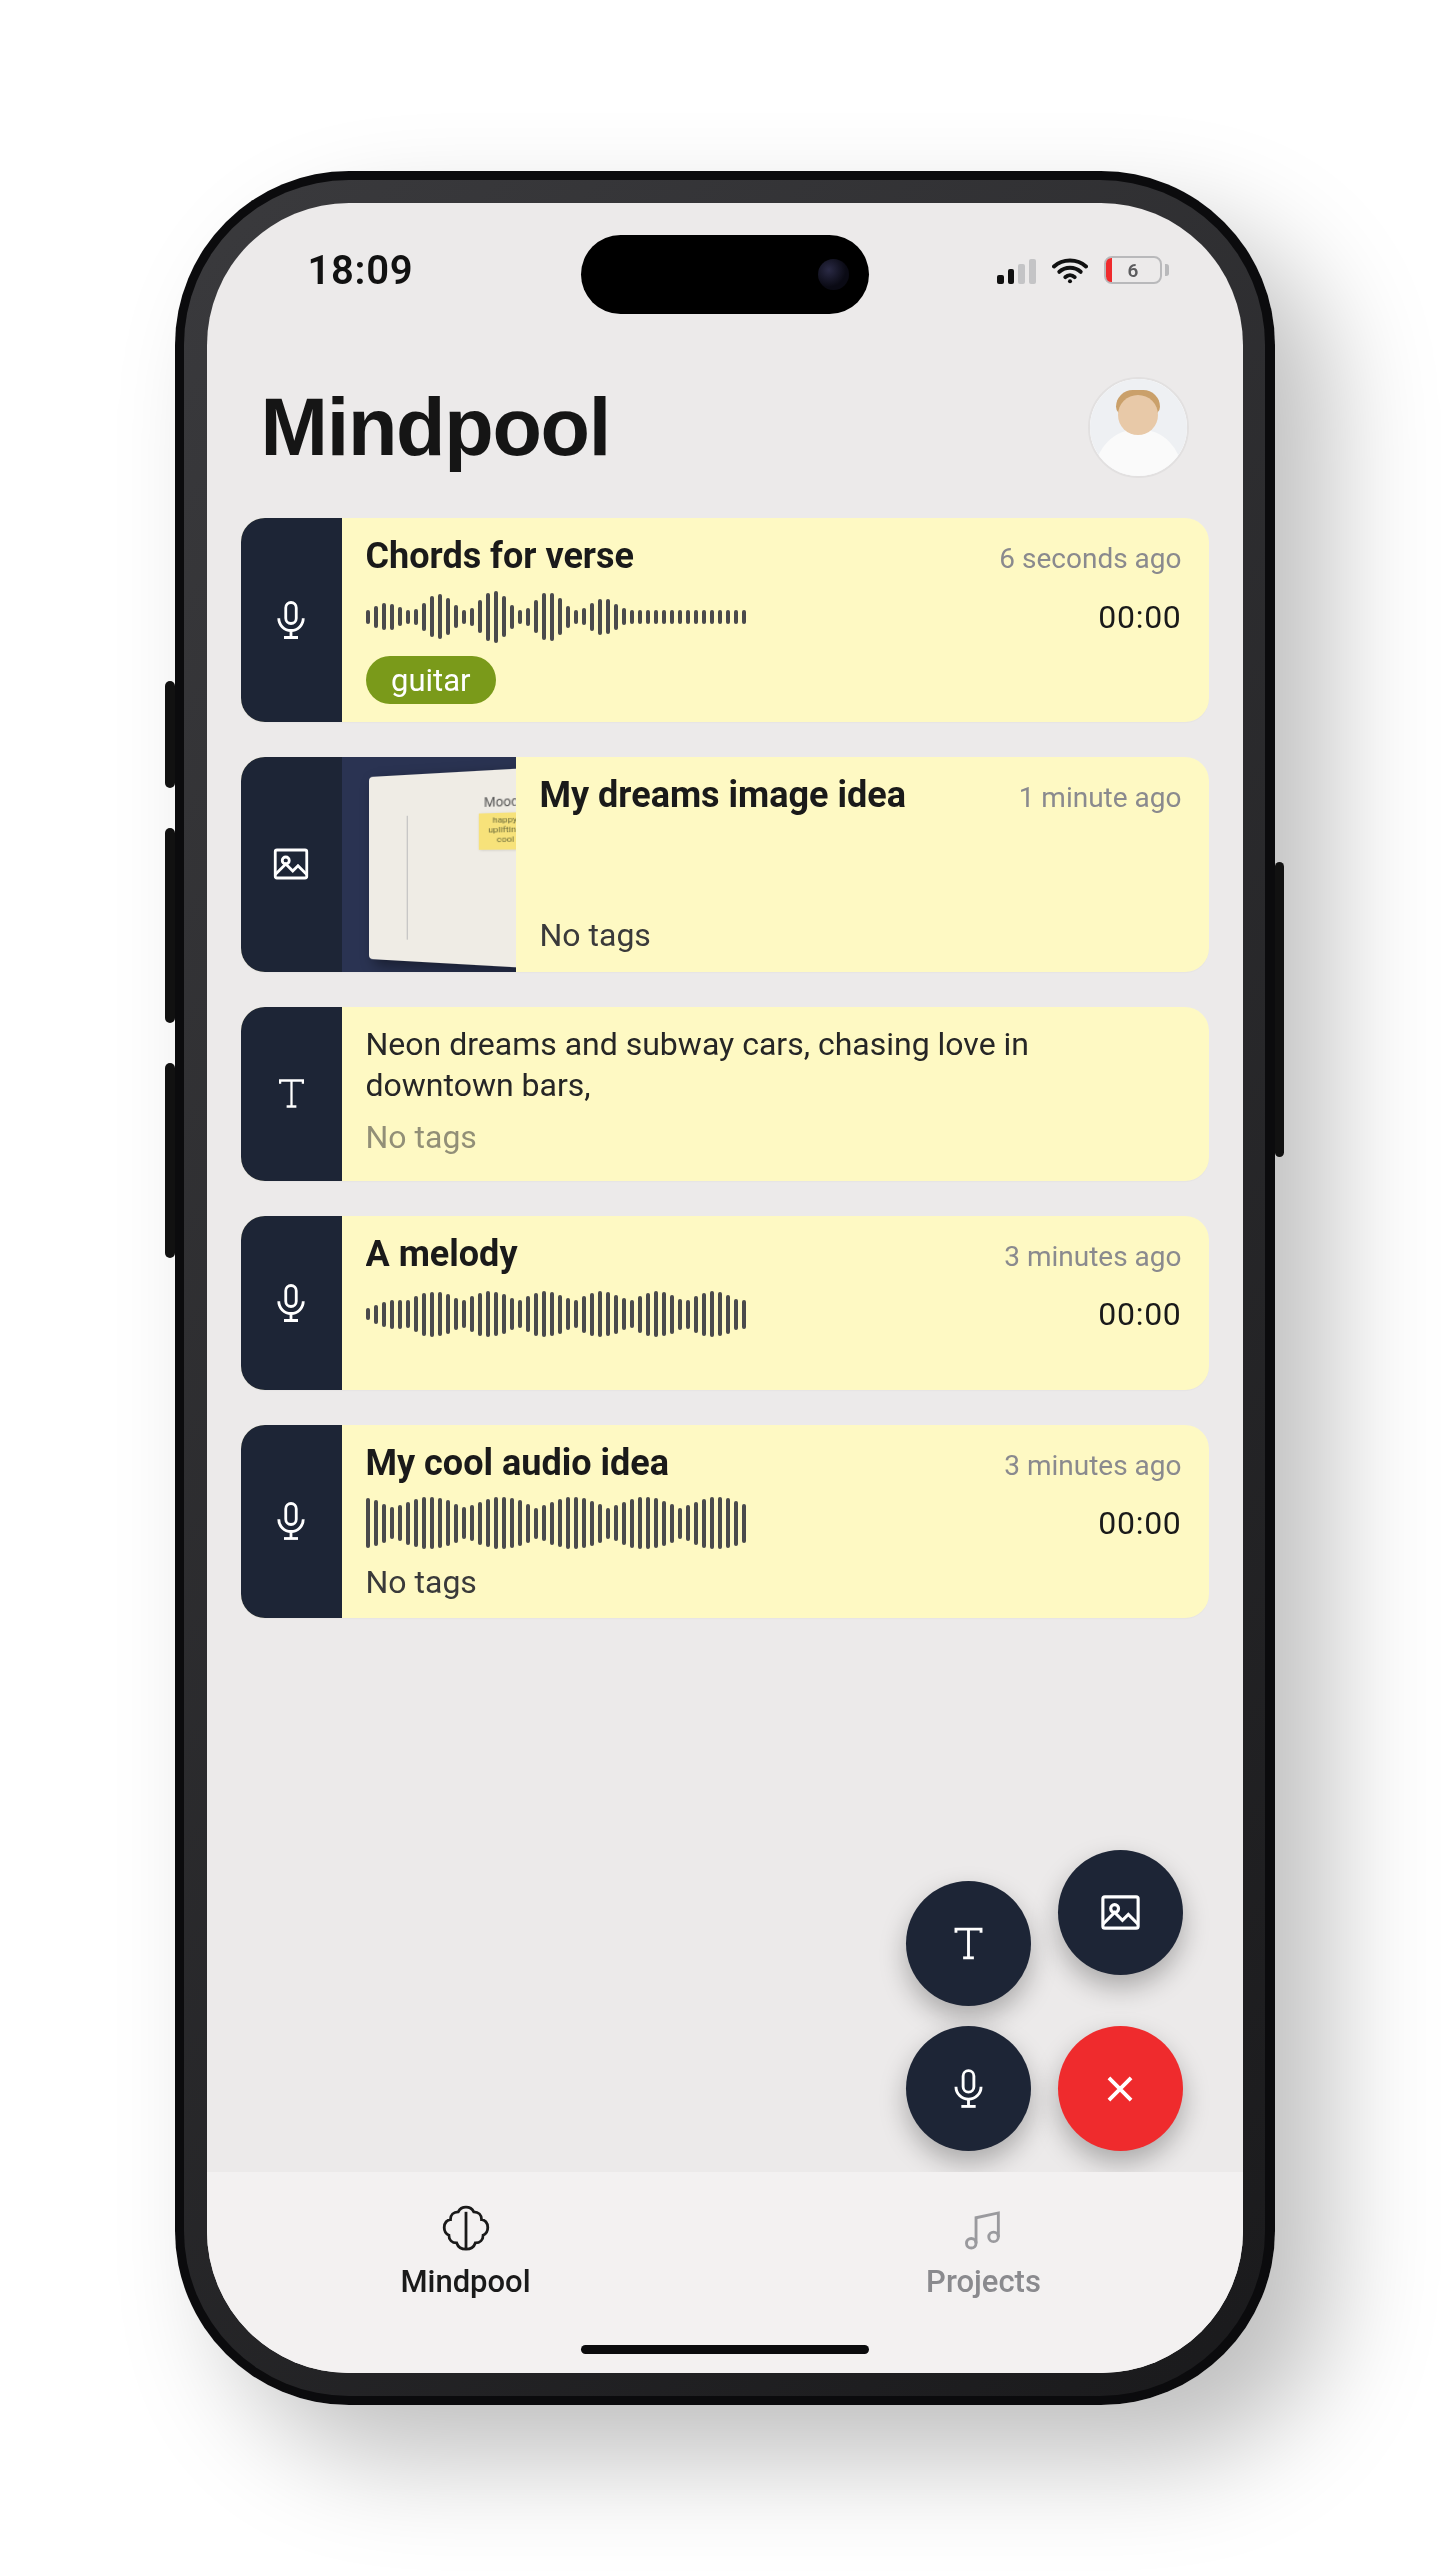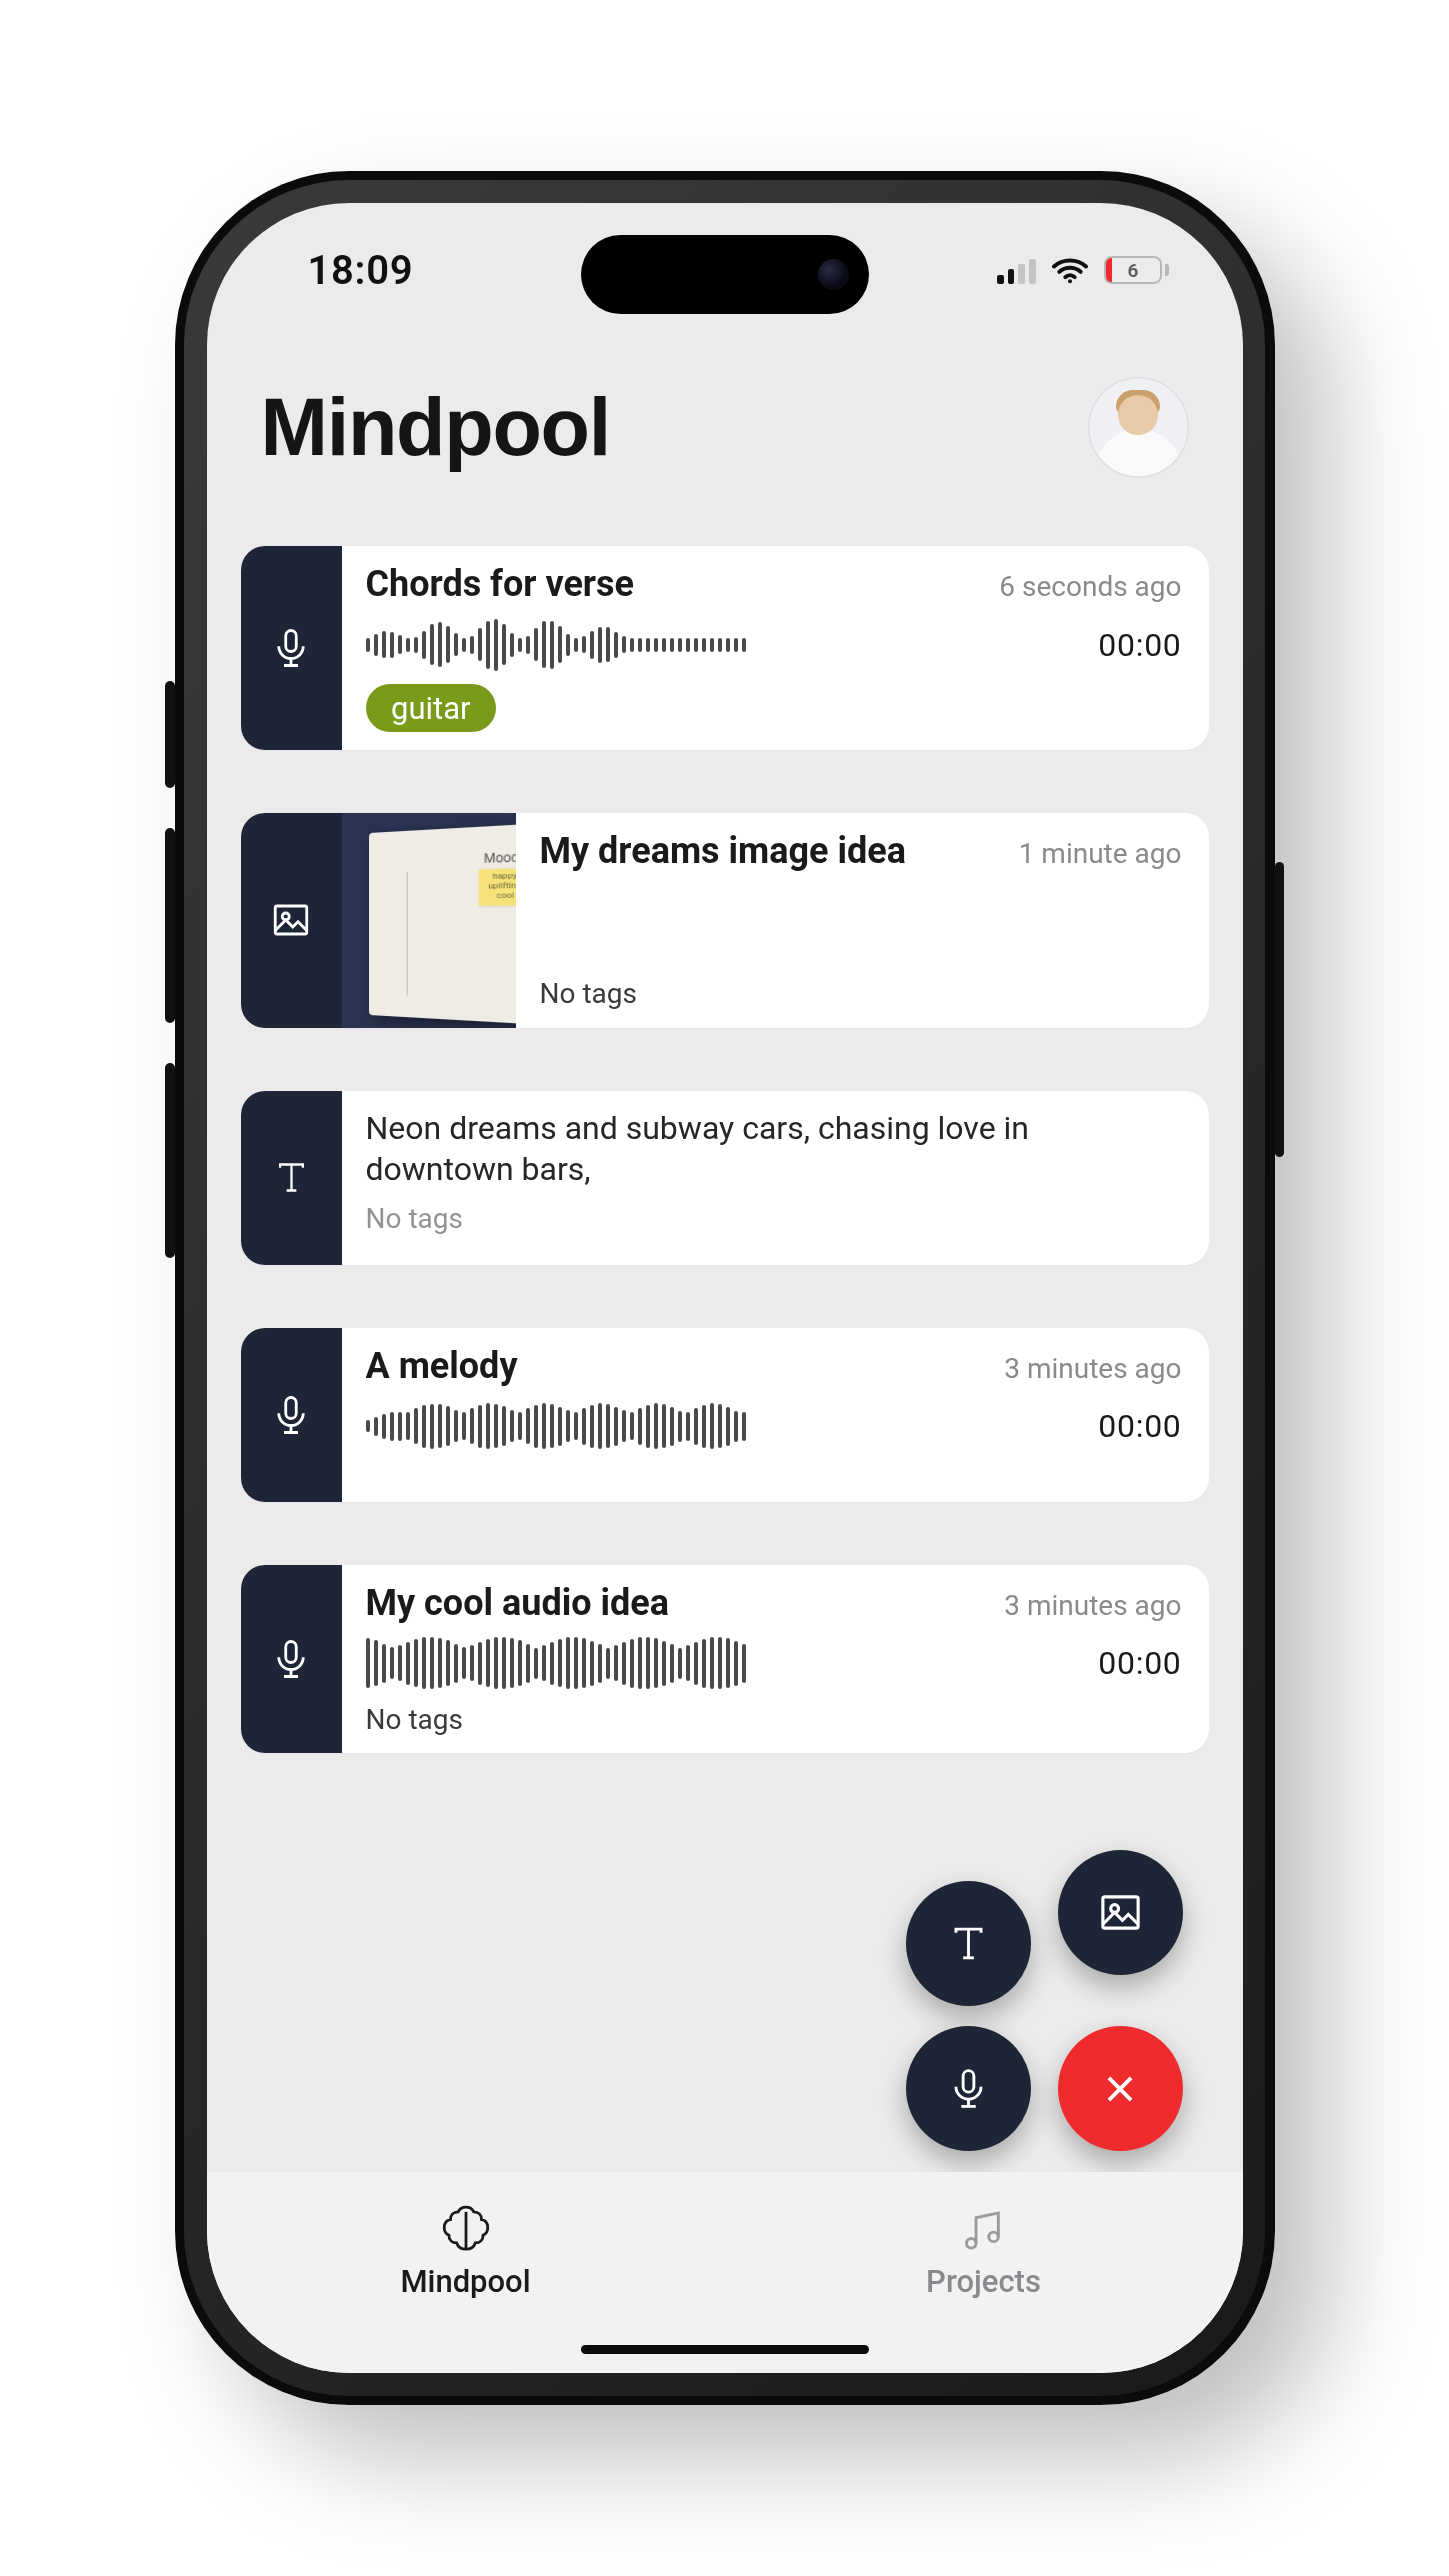--- a/index.html
+++ b/index.html
@@ -157,24 +157,23 @@
   
   .list {
     flex:1; overflow:hidden;
     padding: 0 34px;
     display:flex; flex-direction:column; gap:35px;
   }
   .card {
     display:flex;
     border-radius:24px;
     overflow:hidden;
-    background:#ffffff;
+    background:#fef9c3;
     box-shadow: 0 1.3px 0 rgba(0,0,0,.02);
     min-height: 174px;
-    margin-top: 28px;
   }
   .card .side {
     width:101px;
     background:#1d2536;
     display:flex; align-items:center; justify-content:center;
     flex-shrink:0;
   }
   .card .side svg { stroke:#fff; }
   .card .thumb {
     width:174px; flex-shrink:0;
@@ -209,21 +208,21 @@
   .snippet {
     font-size:32px; color:#262626; line-height:1.28;
   }
   .tags { display:flex; gap:10.7px; }
   .tag {
     font-size:31px; font-weight:400; color:#fff;
     padding: 5.4px 25.5px; border-radius:34px;
   }
   .tag.green  { background:#7a9a1a; }
   .tag.orange { background:#b8552a; }
-  .no-tags { font-size:28px; color:#3a3a3a; }
+  .no-tags { font-size:32px; color:#3a3a3a; }
 
   
   .thumb .wall { position:absolute; inset:0; background:#2a3352; }
   .thumb .board {
     position:absolute; left:27px; top:20px; right:-6.7px; bottom:13.4px;
     background:#efece5; border-radius:4px;
     transform: perspective(402px) rotateY(-14deg);
     transform-origin:left center;
     box-shadow: 5.4px 5.4px 13.4px rgba(0,0,0,.4);
   }

